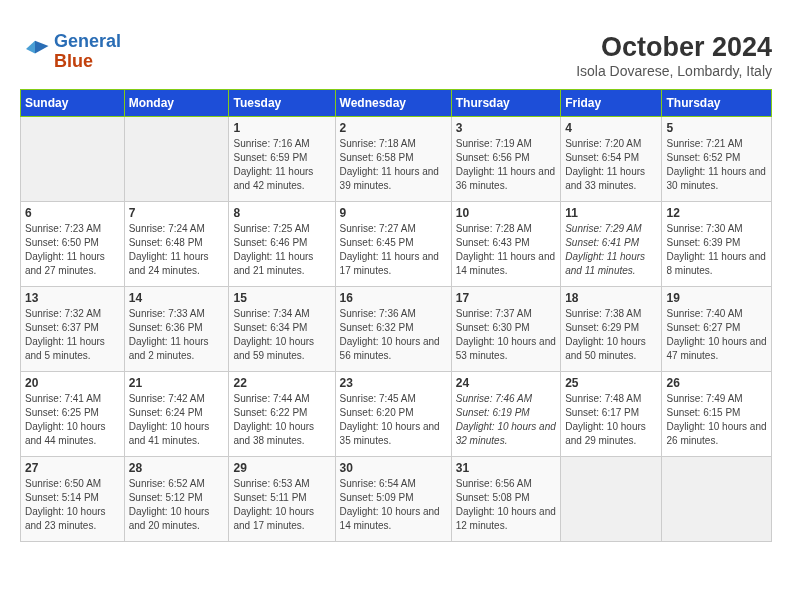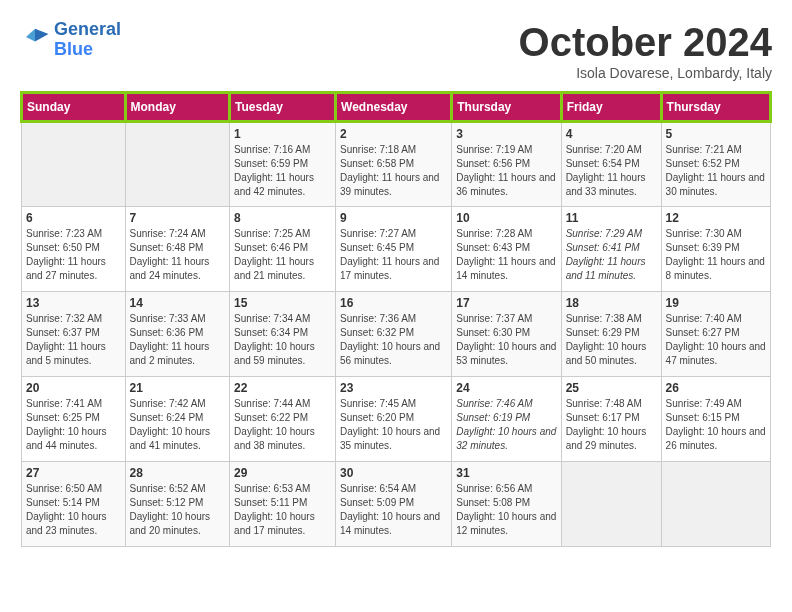--- a/index.html
+++ b/index.html
@@ -8,20 +8,21 @@
       background: #fff;
       width: 792px;
       min-height: 612px;
       padding: 20px;
     }
     .header {
       display: flex;
       justify-content: space-between;
       align-items: flex-start;
       margin-bottom: 10px;
+      margin-top: 12px;
     }
     .logo {
       display: flex;
       align-items: center;
       gap: 4px;
     }
     .logo-text {
       font-size: 18px;
       font-weight: bold;
       color: #333;
@@ -31,41 +32,41 @@
       color: #2a6db5;
     }
     .logo-icon {
       width: 30px;
       height: 30px;
     }
     .title-block {
       text-align: right;
     }
     .month-title {
-      font-size: 40px;
+      font-size: 27px;
       font-weight: bold;
       color: #333;
     }
     .subtitle {
       font-size: 14px;
       color: #555;
     }
     table {
       width: 100%;
       border-collapse: collapse;
       font-size: 11px;
     }
     thead tr th {
-      background-color: #be185d;
+      background-color: #1d4ed8;
       color: #fff;
       padding: 6px 4px;
       text-align: left;
       font-size: 12px;
       font-weight: bold;
-      border: 3px solid #84cc16;
+      border: 1px solid #84cc16;
     }
     tbody tr td {
       border: 1px solid #ccc;
       vertical-align: top;
       padding: 4px 4px;
       height: 85px;
       background: #fff;
       color: #333;
     }
     tbody tr:nth-child(odd) td {
@@ -92,21 +93,21 @@
 <div class="header">
   <div class="logo">
     <svg class="logo-icon" viewBox="0 0 40 40" xmlns="http://www.w3.org/2000/svg">
       <rect x="0" y="0" width="40" height="40" fill="white"></rect>
 
       <polygon points="20,5 38,12 20,22" fill="#2a6db5"></polygon>
       <polygon points="20,5 20,22 8,16" fill="#4a9fd5"></polygon>
     </svg>
     <div class="logo-text">
       <div><span>General</span></div>
-      <div style="color:#3b82f6;">Blue</div>
+      <div style="color:#c2410c;">Blue</div>
     </div>
   </div>
   <div class="title-block">
     <div class="month-title">October 2024</div>
     <div class="subtitle">Isola Dovarese, Lombardy, Italy</div>
   </div>
 </div>
 
 <table>
   <thead>

